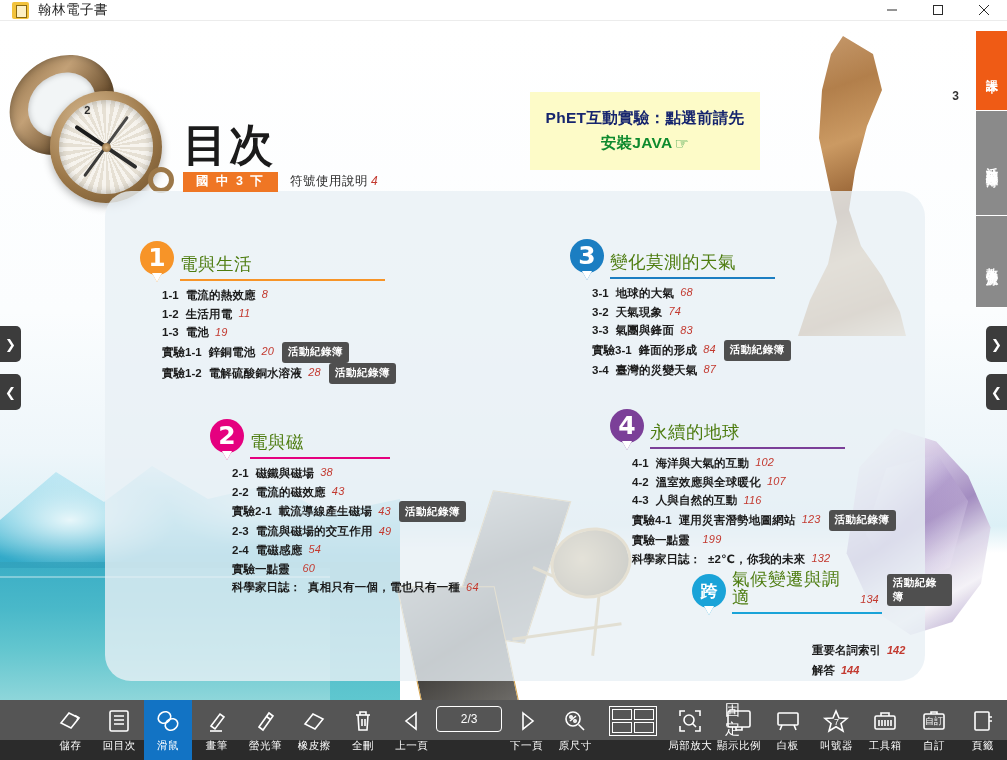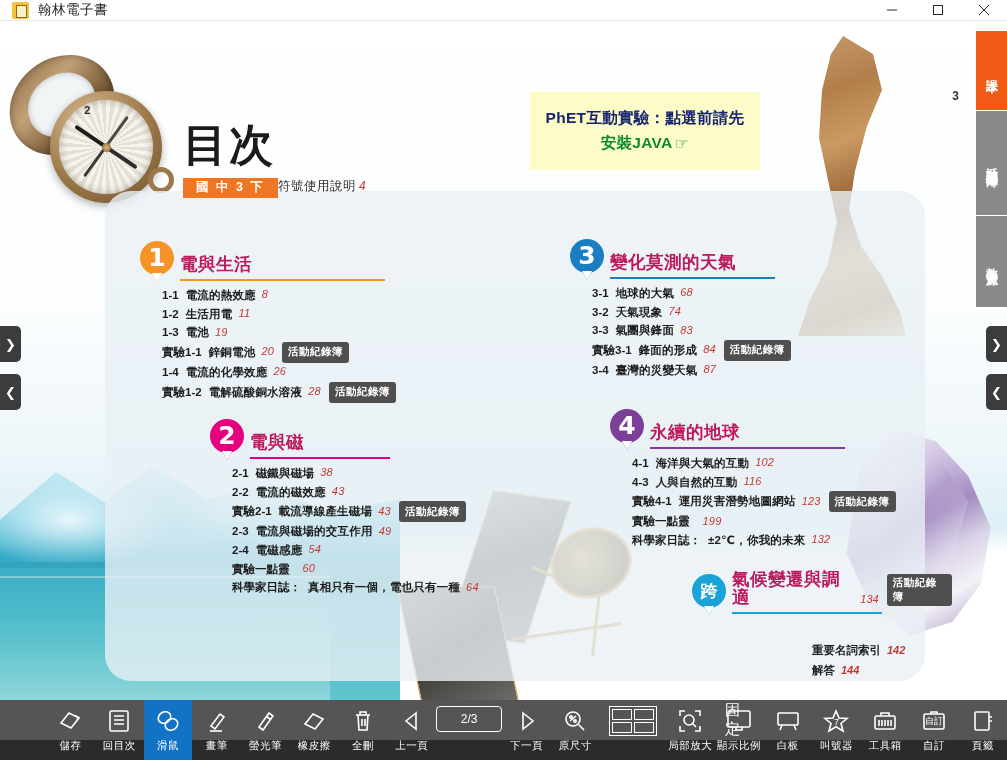--- a/index.html
+++ b/index.html
@@ -158,21 +158,21 @@
     position: absolute; left: 105px; top: 160px; width: 820px; height: 490px;
     background: rgba(232,240,245,.80); border-radius: 26px;
   }
 
   
   .toc-head { position:absolute; left: 183px; top: 92px; z-index: 8; }
   .toc-title {
     font-size: 44px; font-weight: 700; color: #1b1b1b; letter-spacing: 2px; line-height: 1;
     font-family: "DejaVu Sans","Liberation Sans",sans-serif;
   }
-  .toc-sub { margin-top: 11px; display:flex; align-items:flex-start; }
+  .toc-sub { margin-top: 5px; display:flex; align-items:center; gap: 12px; }
   .grade-badge {
     background:#ef7624; color:#fff; font-size:12.5px; font-weight:700;
     padding: 3px 13px 4px; letter-spacing: 2px; line-height:1;
   }
   .sym-note { font-size: 12.5px; color:#2b2b2b; letter-spacing:.5px; }
   .sym-note .pg { color:#c3392f; font-style: italic; margin-left: 3px; font-size: 12px; }
 
   
   .phet-note {
     position:absolute; left: 530px; top: 61px; width: 230px; height: 78px; z-index: 9;
@@ -197,21 +197,21 @@
     position:relative; flex: 0 0 auto;
     font-family:"DejaVu Sans","Liberation Sans",sans-serif;
   }
   .ch-badge::after {
     content:""; position:absolute; left: 50%; bottom: -7px; margin-left:-5px;
     width:0; height:0; border-left:5px solid transparent; border-right:5px solid transparent;
     border-top: 9px solid currentColor;
   }
   .ch-badge.kua { font-size: 17px; letter-spacing:0; }
   .ch-name {
-    font-size: 17.5px; font-weight: 700; color:#be185d; letter-spacing: .5px;
+    font-size: 17.5px; font-weight: 400; color:#4d7c0f; letter-spacing: .5px;
     margin-left: 6px; padding-bottom: 2px; line-height: 1;
   }
   .ch-rule { height: 2px; margin-top: 4px; }
   .ch-items { margin-top: 5px; }
   .ch-item {
     display:flex; align-items:center; font-size: 11.5px; color:#1c1c1c;
     line-height: 1.62; white-space: nowrap; letter-spacing:.2px;
   }
   .ch-item .no { font-weight: 800; margin-right: 7px; letter-spacing:0; }
   .ch-item .tx { font-weight: 600; }
@@ -376,25 +376,20 @@
             <span class="tx">電池</span>
             <span class="pg">19</span>
           </div>
           <div class="ch-item">
             <span class="no exp">實驗1-1</span>
             <span class="tx">鋅銅電池</span>
             <span class="pg">20</span>
             <span class="rec-badge">活動紀錄簿</span>
           </div>
           <div class="ch-item">
-            <span class="no">1-4</span>
-            <span class="tx">電流的化學效應</span>
-            <span class="pg">26</span>
-          </div>
-          <div class="ch-item">
             <span class="no exp">實驗1-2</span>
             <span class="tx">電解硫酸銅水溶液</span>
             <span class="pg">28</span>
             <span class="rec-badge">活動紀錄簿</span>
           </div>
         </div>
       </div>
 
     <div class="chapter" id="ch1" style="left:210px; top:388px; width:330px;">
         <div class="ch-head">
@@ -481,20 +476,25 @@
         <div class="ch-head">
           <div class="ch-badge" style="background: rgb(123, 63, 152); color: rgb(255, 255, 255); --c: #7b3f98;">4<span></span><span style="position: absolute; left: 50%; bottom: -7px; margin-left: -5px; width: 0px; height: 0px; border-left: 5px solid transparent; border-right: 5px solid transparent; border-top: 9px solid rgb(123, 63, 152);"></span></div>
           <div class="ch-name">永續的地球</div>
         </div>
         <div class="ch-rule" style="background: rgb(123, 63, 152); width: 195px; margin-left: 40px;"></div>
         <div class="ch-items" style="margin-left: 22px;">
           <div class="ch-item">
             <span class="no">4-1</span>
             <span class="tx">海洋與大氣的互動</span>
             <span class="pg">102</span>
+          </div>
+          <div class="ch-item">
+            <span class="no">4-2</span>
+            <span class="tx">溫室效應與全球暖化</span>
+            <span class="pg">107</span>
           </div>
           <div class="ch-item">
             <span class="no">4-3</span>
             <span class="tx">人與自然的互動</span>
             <span class="pg">116</span>
           </div>
           <div class="ch-item">
             <span class="no exp">實驗4-1</span>
             <span class="tx">運用災害潛勢地圖網站</span>
             <span class="pg">123</span>

